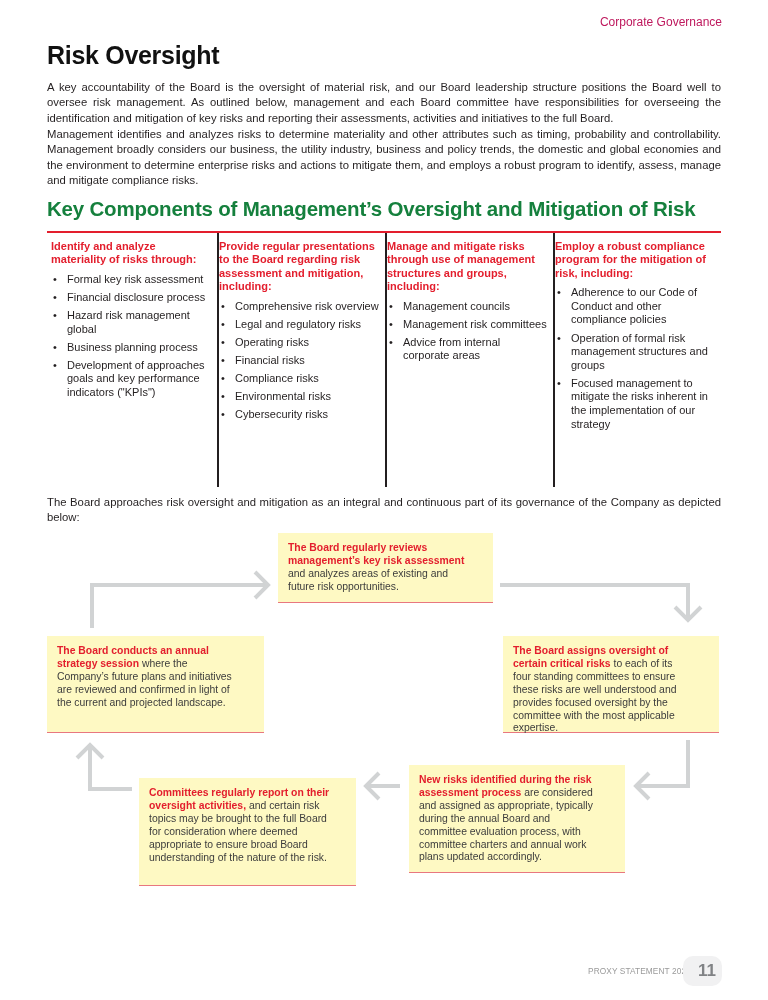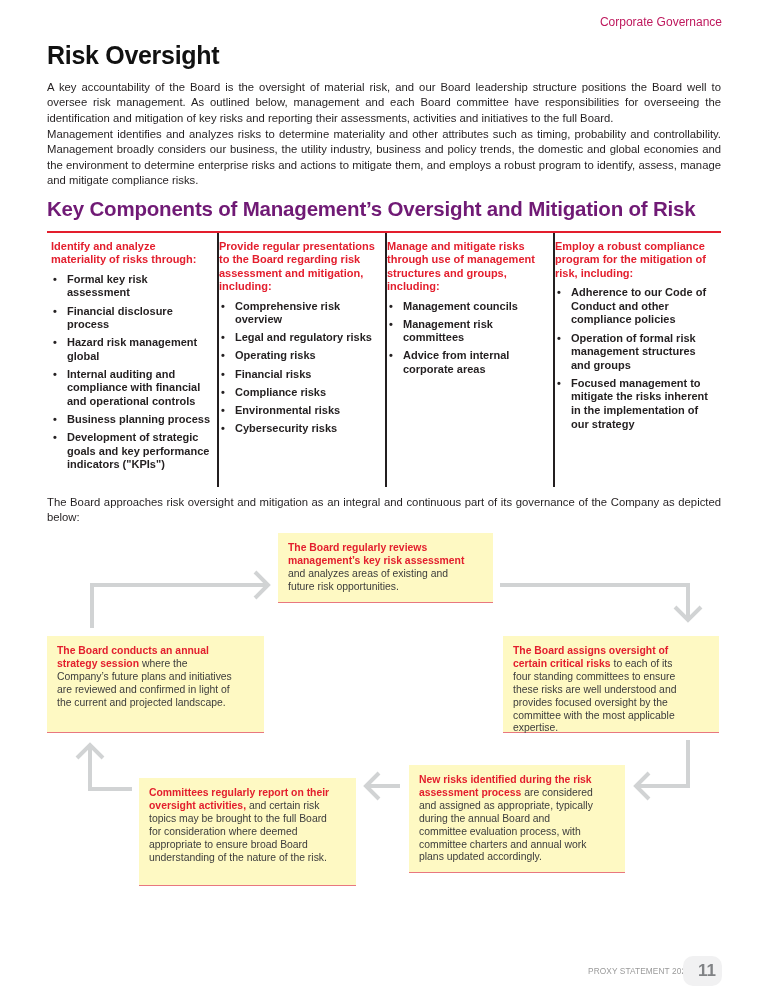--- a/index.html
+++ b/index.html
@@ -3,29 +3,29 @@
 <meta charset="utf-8">
 <style>
   html, body { margin:0; padding:0; background:#fff; }
   body { width:768px; height:1000px; position:relative; overflow:hidden;
          font-family:"Liberation Sans", sans-serif; color:#231f20; }
   .header-label { position:absolute; right:46px; top:15px; font-size:12px; color:#be185d; }
   h1 { position:absolute; left:47px; top:41px; margin:0; font-size:25px; font-weight:bold; letter-spacing:-0.3px; color:#111; }
   .para { position:absolute; left:47px; width:674px; font-size:11.3px; line-height:15.3px; text-align:justify; margin:0; color:#231f20; }
   #p1 { top:80px; }
   #p2 { top:127px; }
-  h2 { position:absolute; left:47px; top:197px; margin:0; font-size:20.5px; font-weight:bold; color:#701a75; letter-spacing:-0.2px; }
+  h2 { position:absolute; left:47px; top:197px; margin:0; font-size:20.5px; font-weight:bold; color:#15803d; letter-spacing:-0.2px; }
   .red-rule { position:absolute; left:47px; top:231px; width:674px; height:2px; background:#e31e2d; }
   .cols { position:absolute; left:47px; top:233px; width:674px; height:254px; display:flex; }
   .col { flex:1; padding:7px 6px 0 4px; box-sizing:border-box; border-right:2px solid #231f20; }
   .col:last-child { border-right:none; }
   .col:nth-child(2), .col:nth-child(3), .col:nth-child(4) { padding-left:0; }
   .col-head { color:#e31e2d; font-weight:bold; font-size:11px; line-height:13.4px; margin:0 0 6px 0; }
   .col ul { list-style:none; margin:0; padding:0; }
-  .col li { position:relative; padding-left:16px; font-size:11px; line-height:13.6px; margin-bottom:4.5px;font-weight:bold; }
+  .col li { position:relative; padding-left:16px; font-size:11px; line-height:13.6px; margin-bottom:4.5px; }
   .col li::before { content:"•"; position:absolute; left:2px; top:0; }
   #p3 { top:495px; }
   .box { position:absolute; background:#fef9c3; border-bottom:1.5px solid #e8777f; box-sizing:border-box;
          padding:9px 26px 0 10px; font-size:10.4px; line-height:12.9px; color:#3c3c3c; }
   .box .em { color:#e31e2d; font-weight:bold; }
   #box-top { left:278px; top:533px; width:215px; height:70px; }
   #box-left { left:47px; top:636px; width:217px; height:97px; }
   #box-right { left:503px; top:636px; width:216px; height:97px; }
   #box-bl { left:139px; top:765px; width:217px; height:108px;margin-top:13px; }
   #box-br { left:409px; top:765px; width:216px; height:108px; }
@@ -45,23 +45,22 @@
 <h2>Key Components of Management’s Oversight and Mitigation of Risk</h2>
 <div class="red-rule"></div>
 
 <div class="cols">
   <div class="col">
     <p class="col-head">Identify and analyze materiality of risks through:</p>
     <ul>
       <li>Formal key risk assessment</li>
       <li>Financial disclosure process</li>
       <li>Hazard risk management global</li>
-      <li>Internal auditing and compliance with financial and operational controls</li>
       <li>Business planning process</li>
-      <li>Development of strategic goals and key performance indicators ("KPIs")</li>
+      <li>Development of approaches goals and key performance indicators ("KPIs")</li>
     </ul>
   </div>
   <div class="col">
     <p class="col-head">Provide regular presentations to the Board regarding risk assessment and mitigation, including:</p>
     <ul>
       <li>Comprehensive risk overview</li>
       <li>Legal and regulatory risks</li>
       <li>Operating risks</li>
       <li>Financial risks</li>
       <li>Compliance risks</li>

